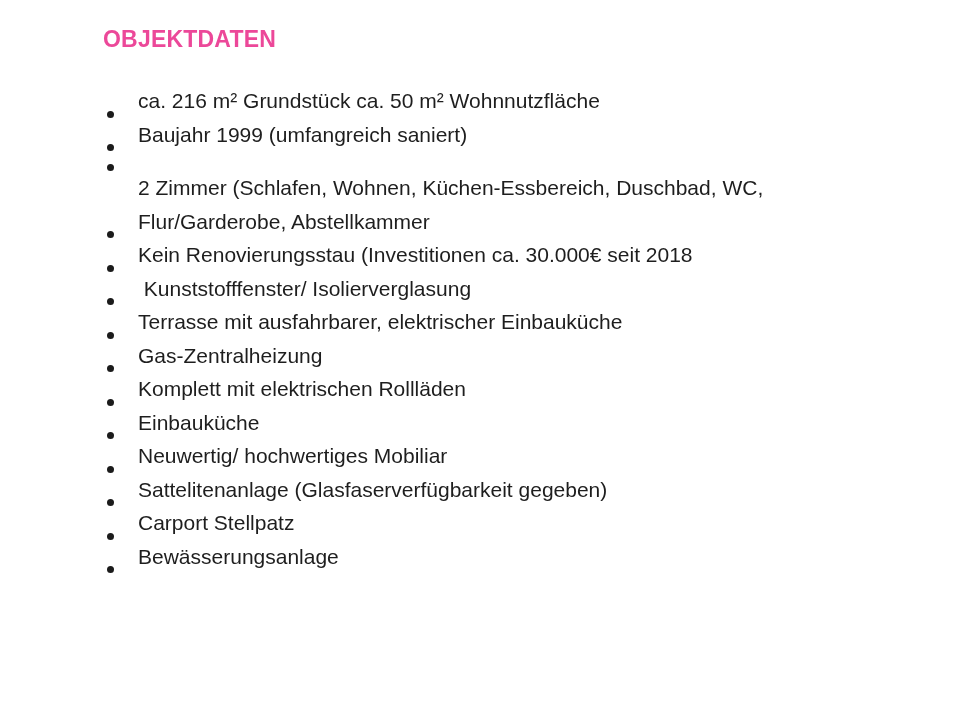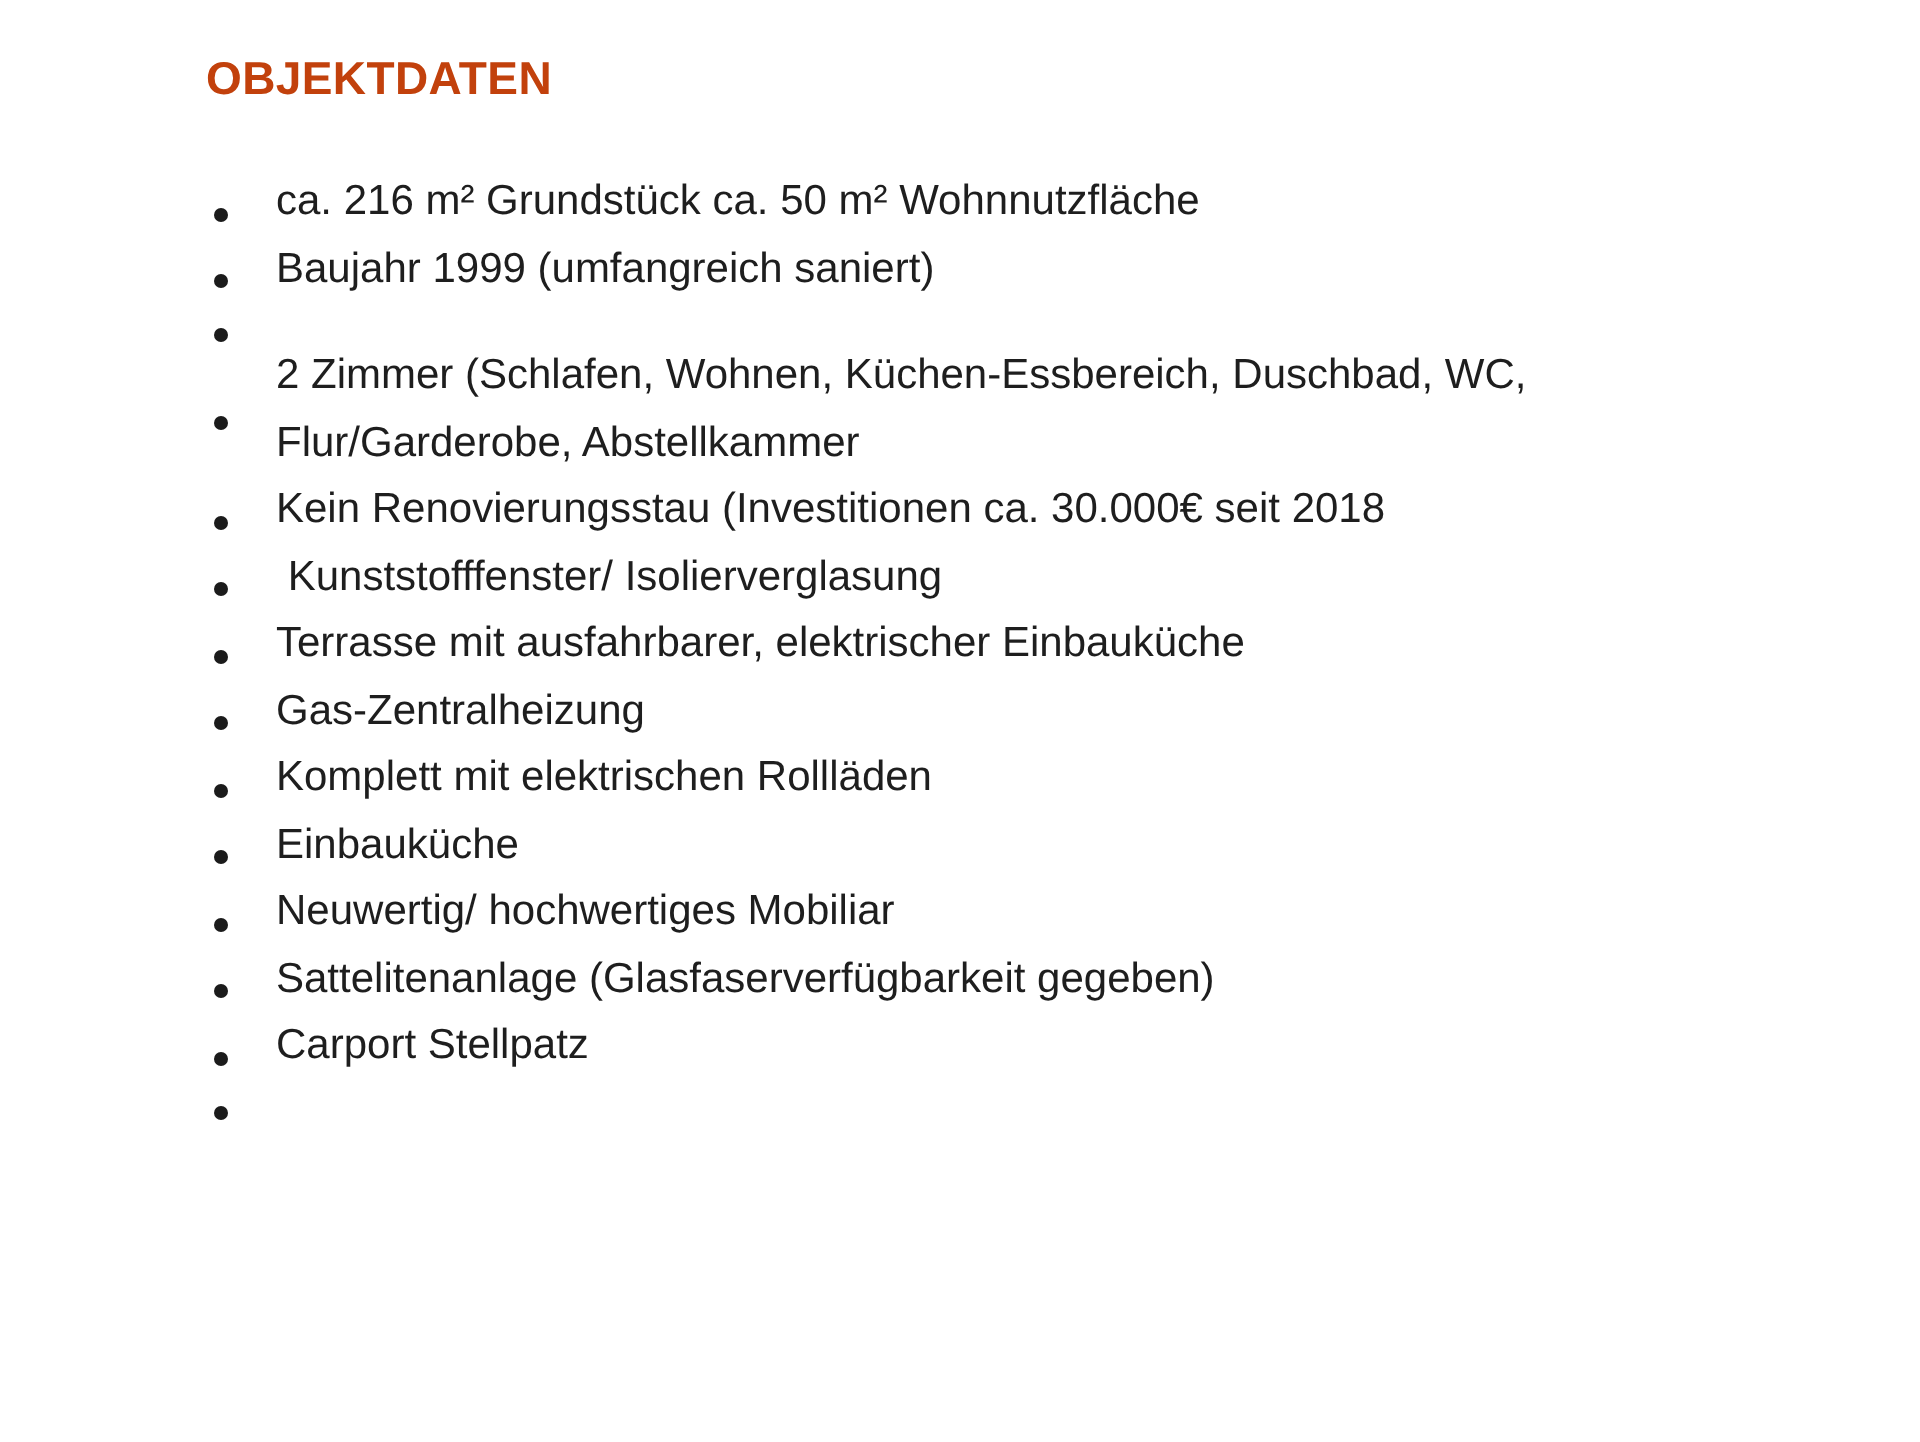--- a/index.html
+++ b/index.html
@@ -16,30 +16,30 @@
   }
   .doc {
     padding: 24px 0 0 103px;
   }
   .doc-title {
     margin: 0;
     font-size: 23px;
     line-height: 30px;
     font-weight: bold;
     letter-spacing: 0.2px;
-    color: #c2410c;
+    color: #ec4899;
   }
   ul.bullet-list {
     margin: 30px 0 0 0;
     padding: 0;
     list-style: none;
   }
   ul.bullet-list li {
     display: flex;
-    align-items: center;
+    align-items: flex-end;
   }
   .bullet {
     flex: 0 0 auto;
     width: 7px;
     height: 7px;
     border-radius: 50%;
     background: #1b1b1b;
     margin: 13px 24px 0 4px;
   }
   .item-text {
@@ -103,15 +103,16 @@
     <li>
       <span class="bullet"></span>
       <span class="item-text">Sattelitenanlage (Glasfaserverfügbarkeit gegeben)</span>
     </li>
     <li>
       <span class="bullet"></span>
       <span class="item-text">Carport Stellpatz</span>
     </li>
     <li>
       <span class="bullet"></span>
+      <span class="item-text">Bewässerungsanlage</span>
     </li>
   </ul>
 </div>
 
 </body></html>

